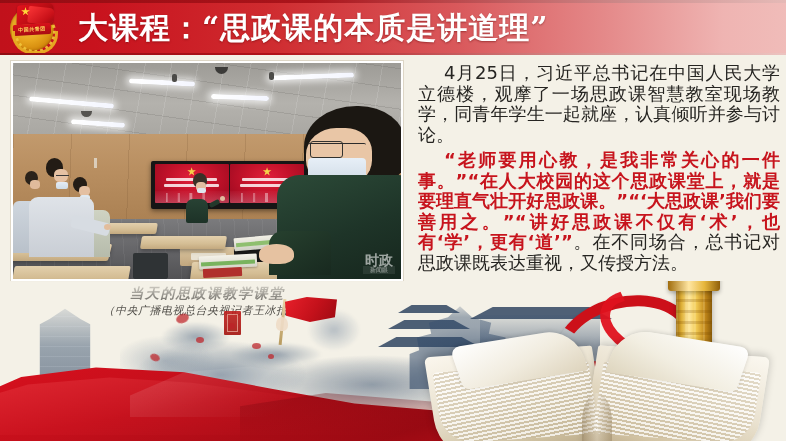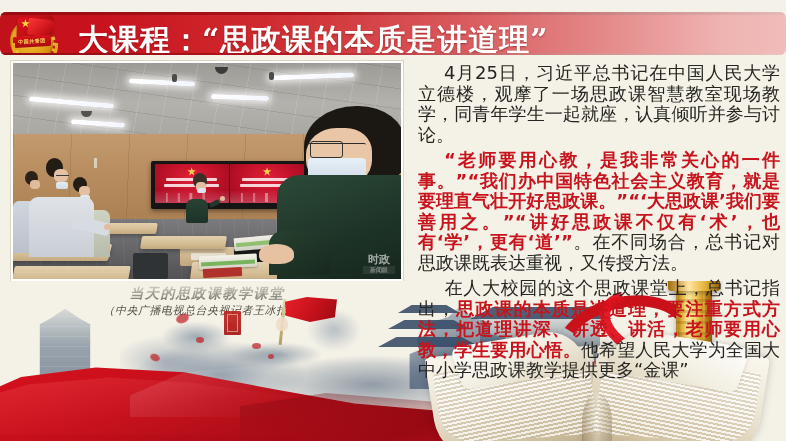--- a/index.html
+++ b/index.html
@@ -5,24 +5,23 @@
   html,body{margin:0;padding:0;}
   body{
     width:786px;height:441px;overflow:hidden;
     font-family:"Liberation Sans","DejaVu Sans",sans-serif;
     background:#f4f1e8;
   }
   .slide{position:relative;width:786px;height:441px;overflow:hidden;background:#f4f1e8;}
 
   
   .banner{
-    position:absolute;left:0;top:12px;width:786px;height:43px;
+    position:absolute;left:0;top:0;width:786px;height:55px;
     background:linear-gradient(90deg,#c1111b 0%,#c8121d 12%,#cf2b2f 34%,#d9585b 58%,#e58c8c 78%,#efb4b2 92%,#f0bcb9 100%);
     overflow:hidden;
-    border-radius:6px;
   }
   .banner-darkstrip{
     position:absolute;left:0;top:0;width:786px;height:3px;
     background:linear-gradient(90deg,#8d0c12 0%,#a50f16 40%,#c98b8b 80%,#e3b9b6 100%);
     opacity:.85;
   }
   .banner-bottomline{
     position:absolute;left:0;bottom:0;width:786px;height:2px;
     background:linear-gradient(90deg,#8f0d13 0%,#b1121a 35%,#d5908e 75%,#ecc3c0 100%);
   }
@@ -229,21 +228,21 @@
   .ph-bk1b{position:absolute;left:57.5%;top:82.5%;width:13%;height:2%;background:#8fbf6f;transform:rotate(-5deg);}
   .ph-bk2{left:48%;top:89%;width:15%;height:6%;background:linear-gradient(180deg,#f4f2e9,#d5d4c8);transform:rotate(-3deg);
     box-shadow:0 1px 2px rgba(0,0,0,.3);}
   .ph-bk2b{position:absolute;left:48.5%;top:91.5%;width:14%;height:2%;background:#79b35e;transform:rotate(-3deg);}
   .ph-bk3{left:49%;top:95%;width:10%;height:4%;background:#b0302c;transform:rotate(-3deg);}
 
   .ph-watermark{
     position:absolute;right:6px;bottom:5px;width:32px;text-align:center;opacity:.58;
   }
   .ph-wm-top{
-    font-family:"DejaVu Serif","Liberation Serif",serif;font-weight:bold;font-size:11px;color:#ffffff;
+    font-family:"DejaVu Serif","Liberation Serif",serif;font-weight:bold;font-size:14px;color:#ffffff;
     letter-spacing:0;line-height:12px;
   }
   .ph-wm-bot{
     font-size:6px;color:#ffffff;line-height:8px;letter-spacing:0;
     background:rgba(255,255,255,.14);
   }
 
   
   .caption{
     position:absolute;left:11px;top:228px;width:392px;text-align:center;
@@ -611,26 +610,23 @@
       <div class="cap-line2">（中央广播电视总台央视记者王冰拍摄）</div>
     </div>
 
     <div class="textcol">
 
       <div class="para para-1">
         <span class="ind"></span><span>4月25日，习近平总书记在中国人民大学立德楼，观摩了一场思政课智慧教室现场教学，同青年学生一起就座，认真倾听并参与讨论。</span>
       </div>
 
       <div class="para para-2">
-        <span class="ind"></span><span class="para-quote">“老师要用心教，是我非常关心的一件事。”</span><span class="para-quote">“我们办中国特色社会主义教育，就是要理直气壮开好思政课。”</span><span class="para-quote">“‘大思政课’我们要善用之。”</span><span class="para-quote">“讲好思政课不仅有‘术’，也有‘学’，更有‘道’”</span><span>。在不同场合，总书记对思政课既表达重视，又传授方法。</span>
+        <span class="ind"></span><span class="para-quote">“老师要用心教，是我非常关心的一件事。”</span><span class="para-quote">“在人大校园的这个思政课堂上，就是要理直气壮开好思政课。”</span><span class="para-quote">“‘大思政课’我们要善用之。”</span><span class="para-quote">“讲好思政课不仅有‘术’，也有‘学’，更有‘道’”</span><span>。在不同场合，总书记对思政课既表达重视，又传授方法。</span>
       </div>
 
-      <div class="para para-3">
-        <span class="ind"></span><span>在人大校园的这个思政课堂上，总书记指出，</span><span class="para-quote">思政课的本质是讲道理，要注重方式方法，把道理讲深、讲透、讲活，老师要用心教，学生要用心悟。</span><span>他希望人民大学为全国大中小学思政课教学提供更多“金课”</span>
-      </div>
 
     </div>
   </div>
 
   <div class="deco">
     <div class="deco-fade-top"></div>
 
     <div class="left-tower"></div>
     <div class="left-tower-lines"></div>
 

